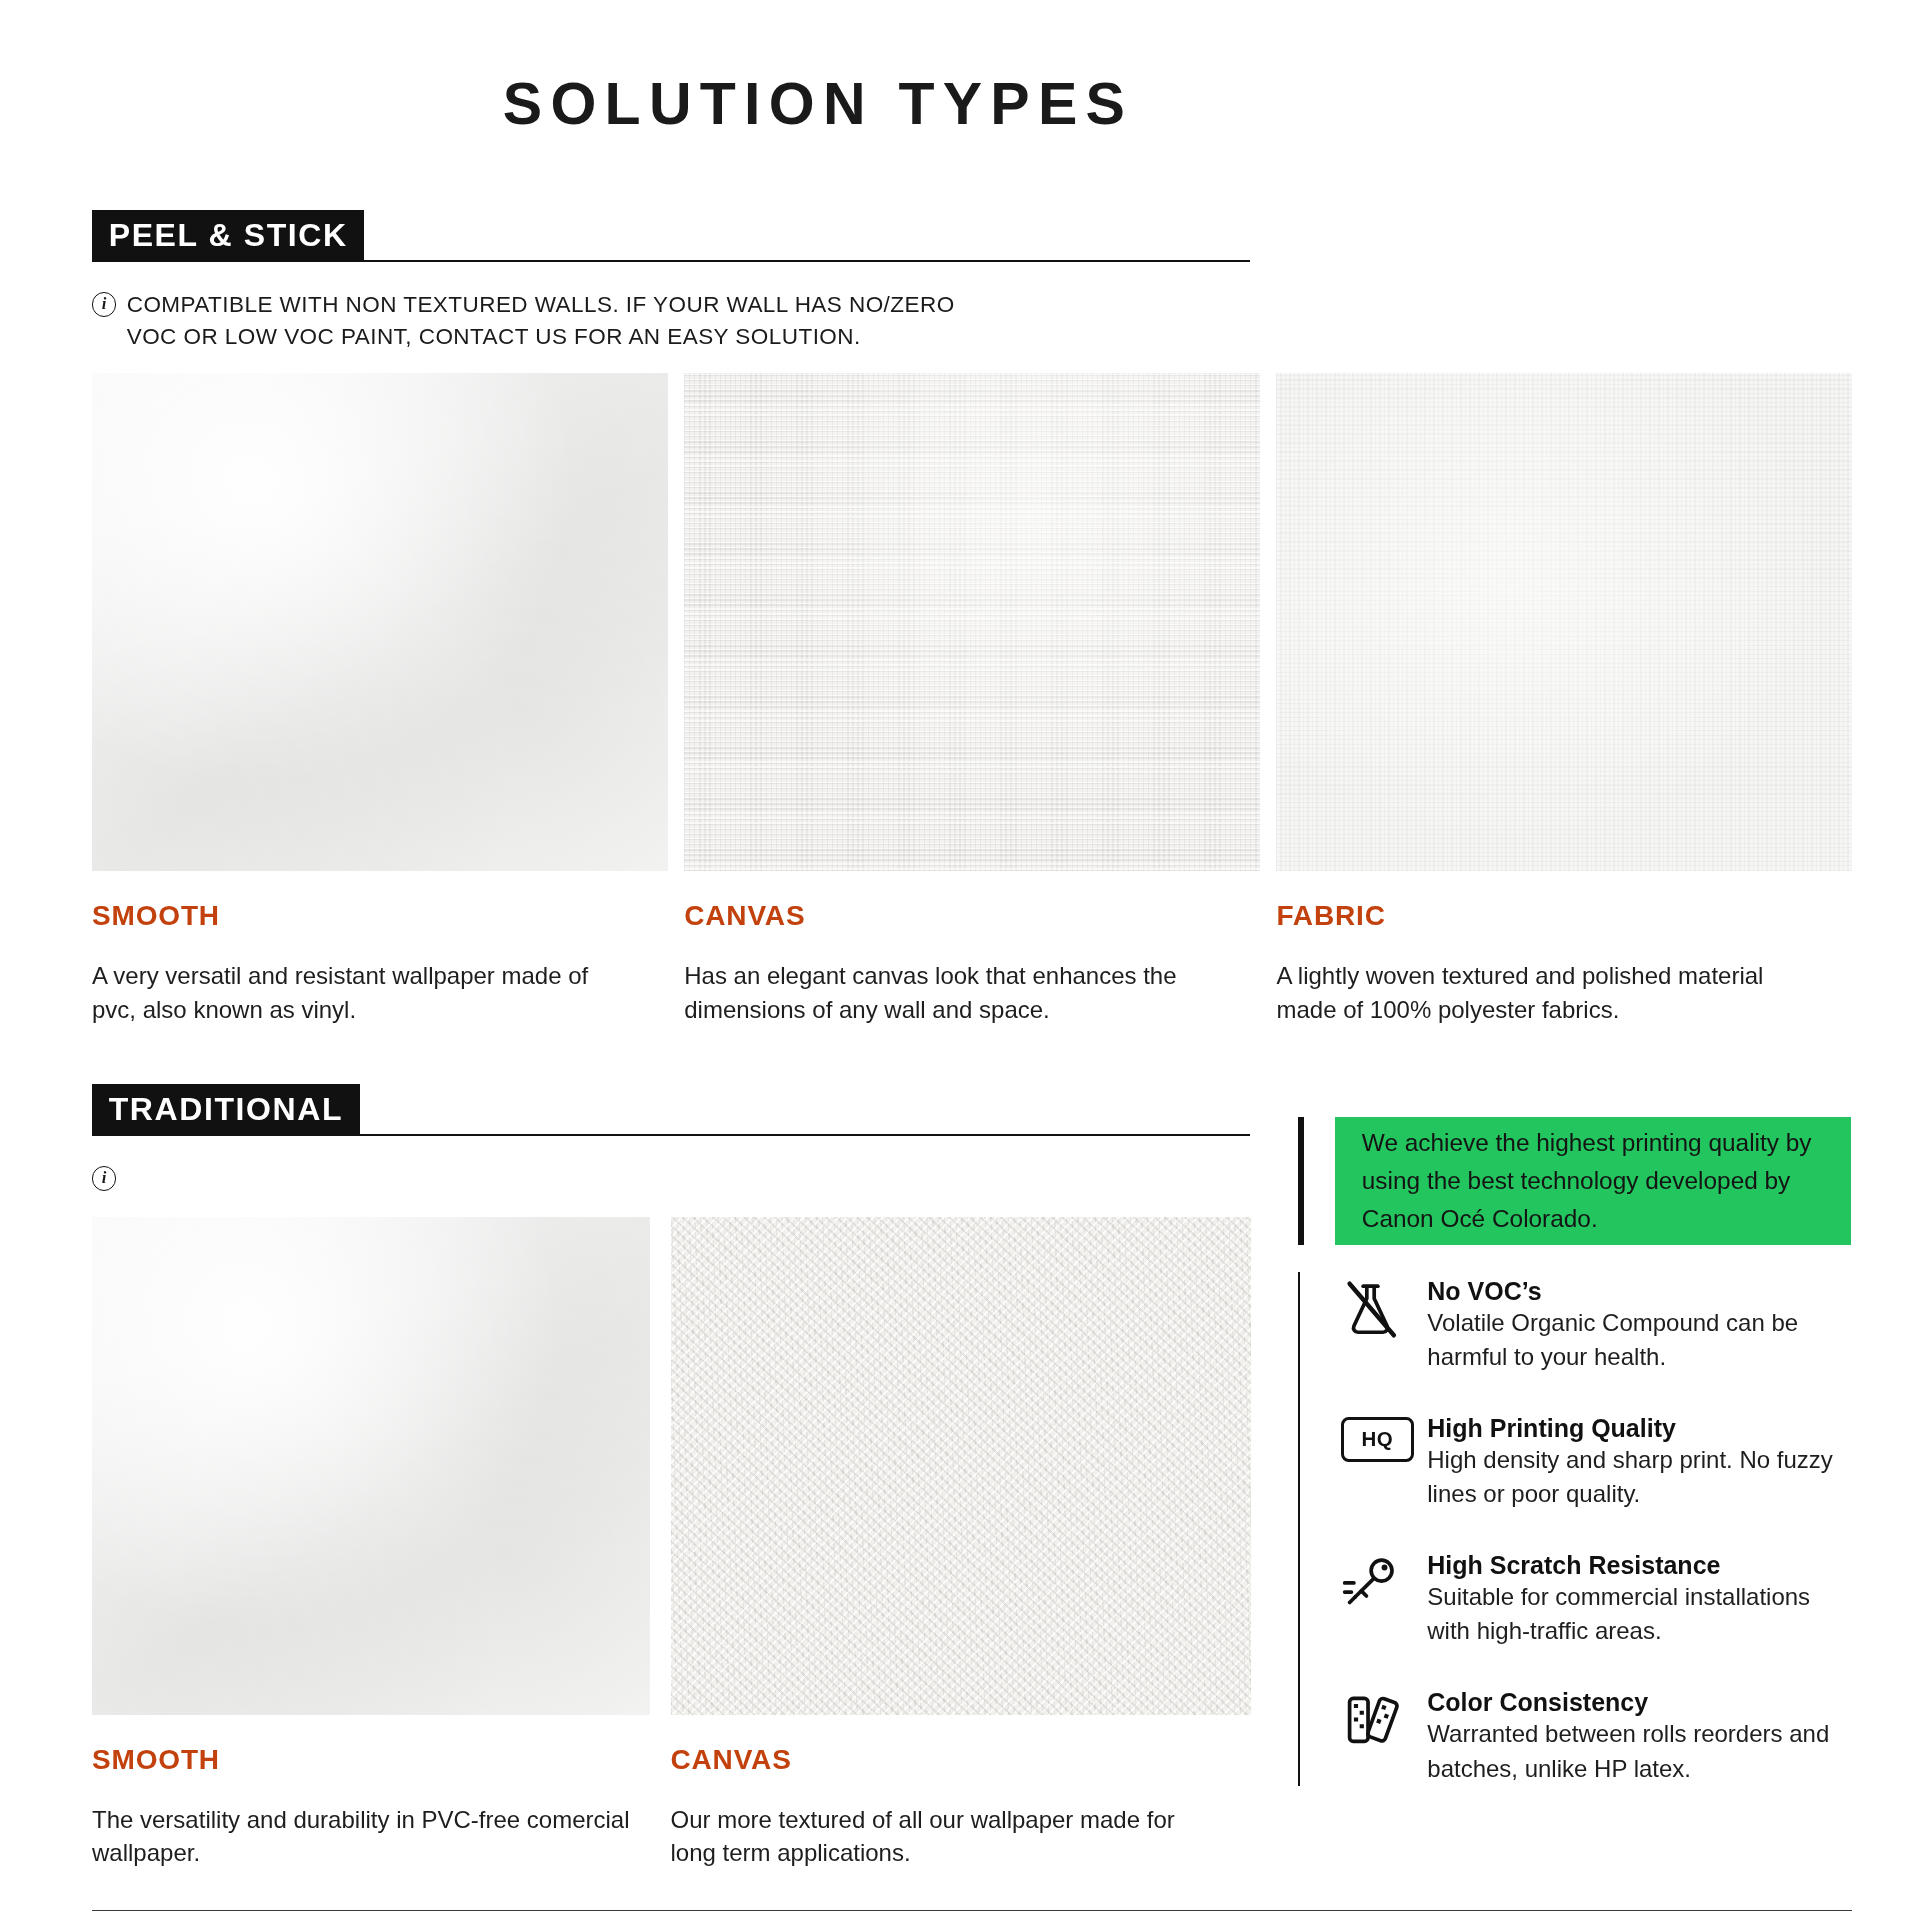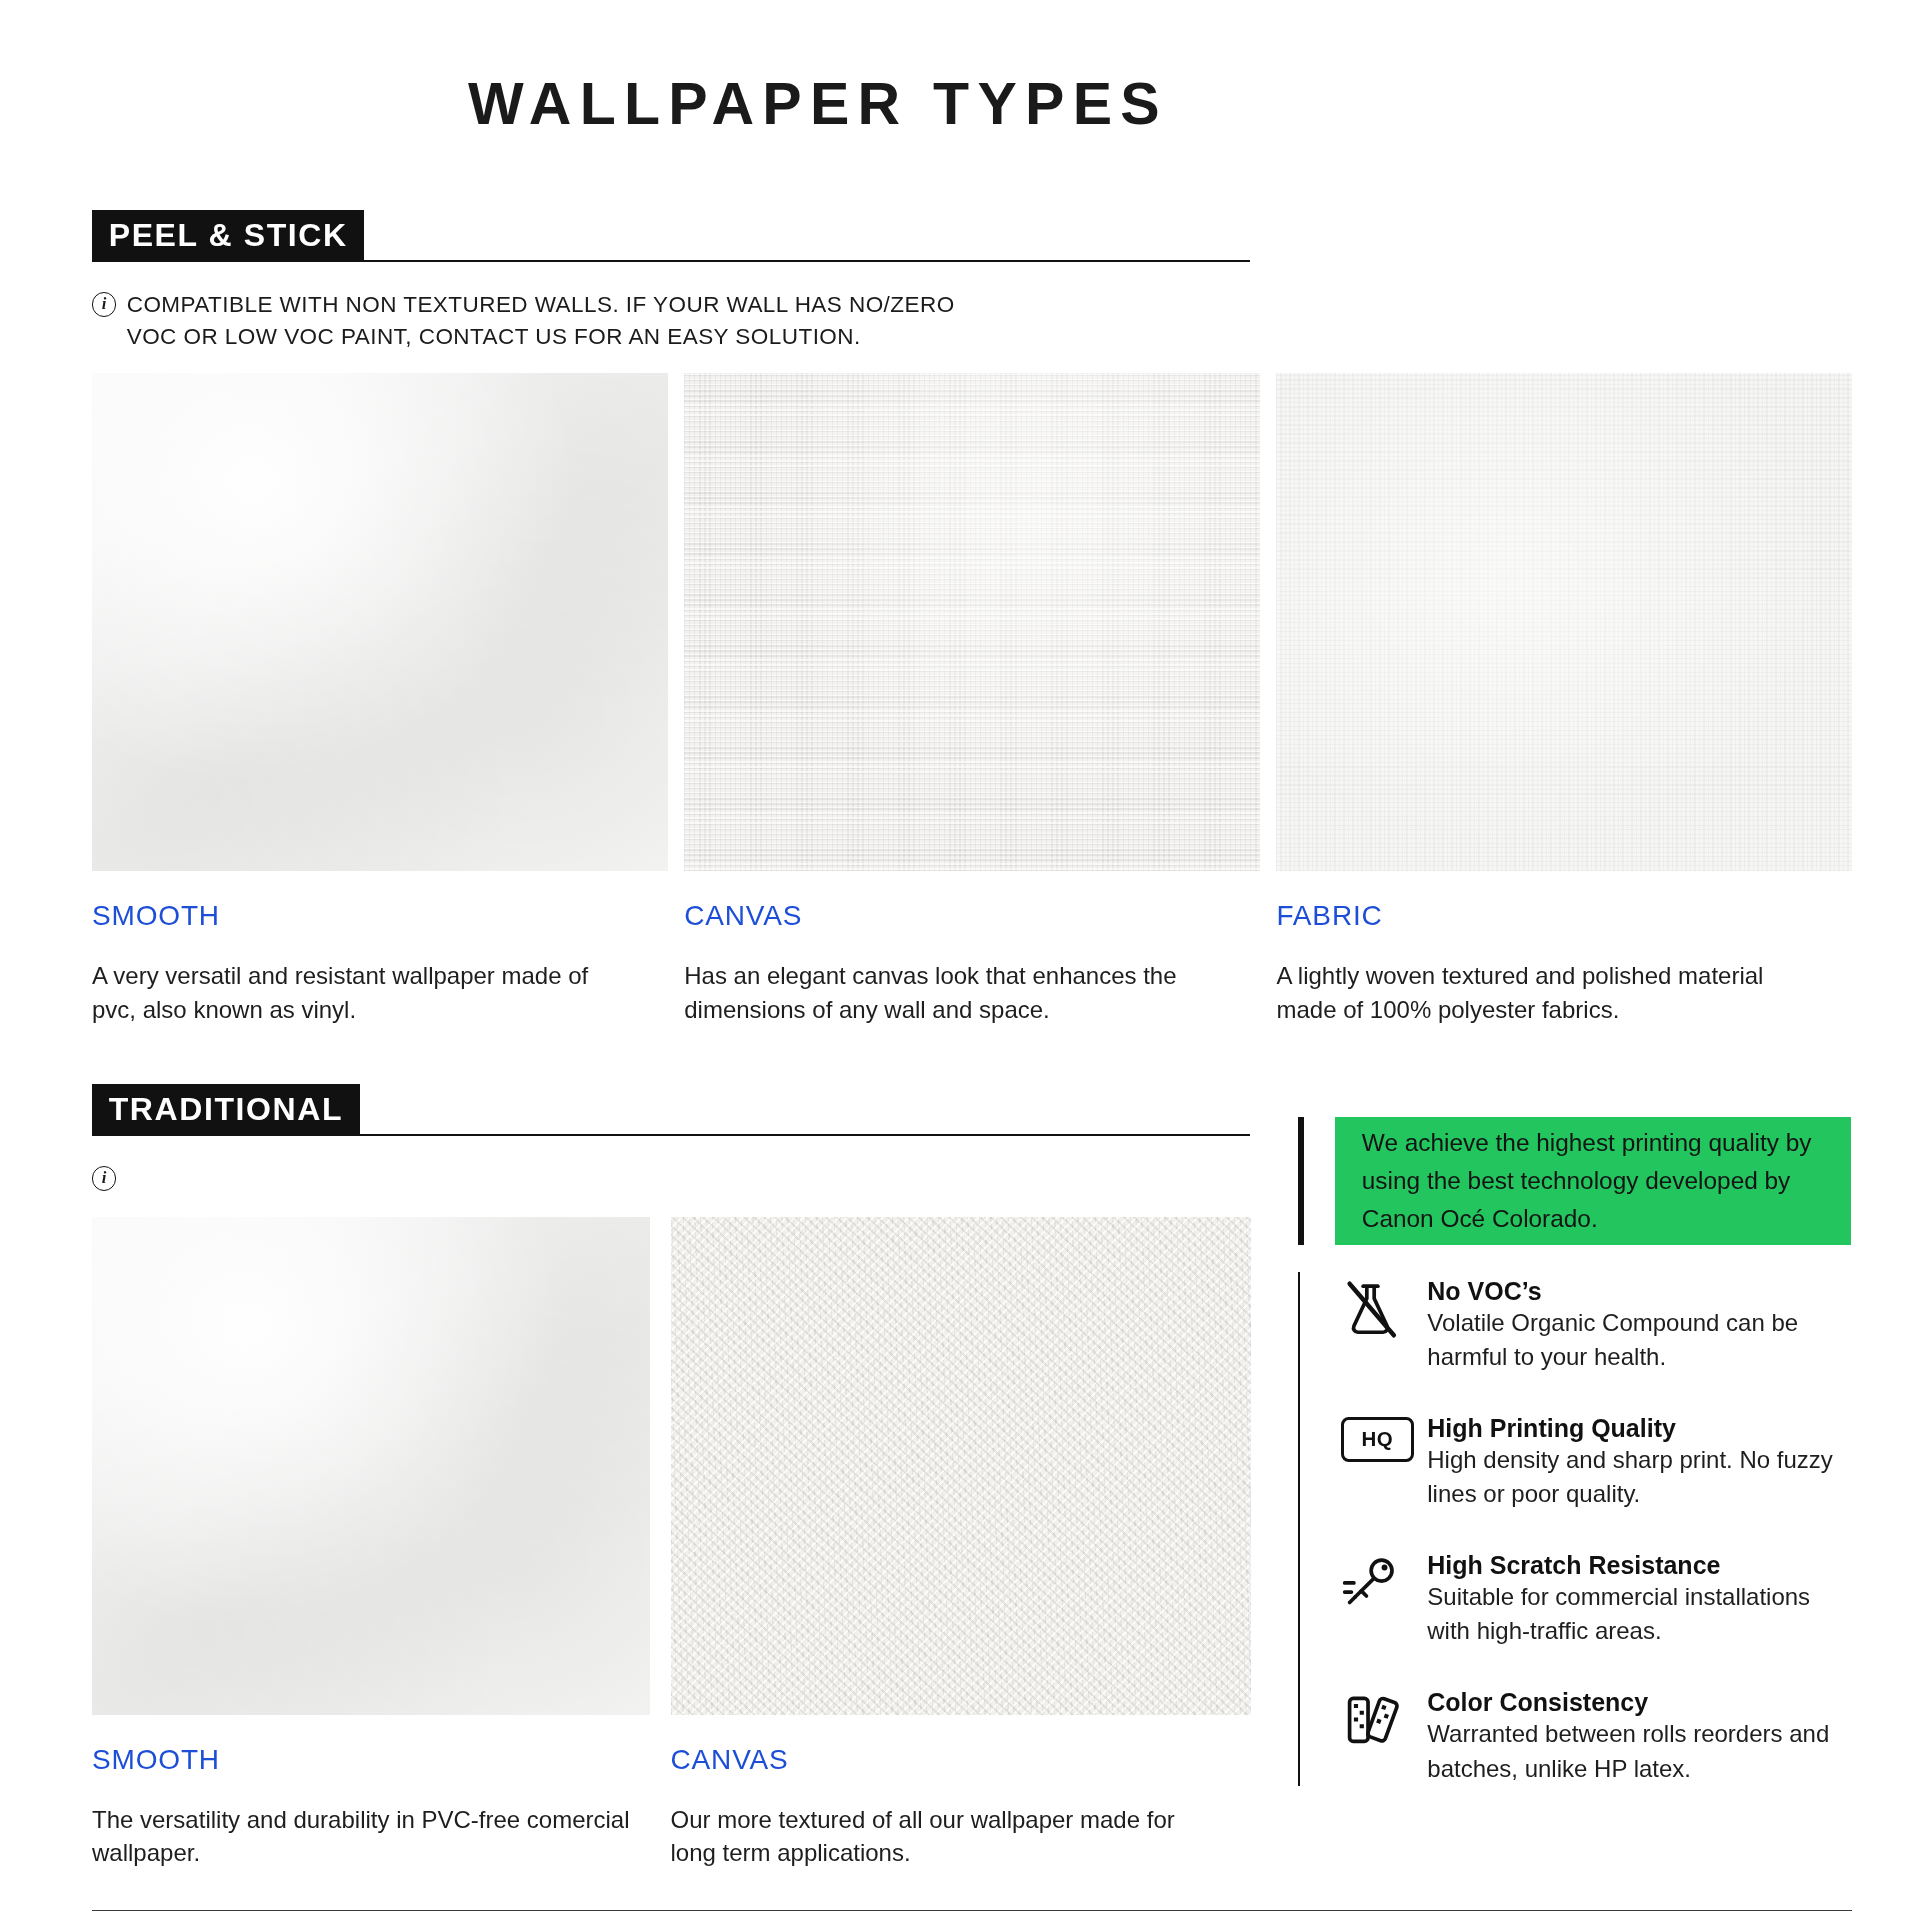--- a/index.html
+++ b/index.html
@@ -102,23 +102,23 @@
   .tex-canvas-coarse {
     background-color:#f1f0ed;
     background-image:
       repeating-linear-gradient(43deg, rgba(0,0,0,0.07) 0 1.9px, rgba(0,0,0,0) 1.9px 7px),
       repeating-linear-gradient(-47deg, rgba(255,255,255,0.75) 0 1.9px, rgba(0,0,0,0) 1.9px 6.4px),
       repeating-linear-gradient(88deg, rgba(0,0,0,0.05) 0 1.3px, rgba(0,0,0,0) 1.3px 5.8px);
   }
   .swatch-name {
     margin-top:29px;
     font-size:28px;
-    font-weight:400;
+    font-weight:700;
     letter-spacing:0.03em;
-    color:#1d4ed8;
+    color:#c2410c;
   }
   .swatch-desc {
     margin-top:27px;
     font-size:24px;
     line-height:1.4;
     color:#1e1e1e;
     max-width:539px;
   }
   .bottom-row { display:flex; margin-top:58px; }
   .bottom-left { width:1158px; flex:none; }
@@ -150,21 +150,21 @@
   .feature-text { margin-left:24.4px; }
   .feature-title { font-size:25px; font-weight:700; color:#111; }
   .feature-desc { margin-top:0; font-size:24px; line-height:1.42; color:#1e1e1e; }
   .bottom-rule { width:1760px; border-bottom:1.9px solid #3a3a3a; margin-top:40px; }
 </style>
 </head>
 <body>
 
 <div class="page">
 
-  <div class="title">WALLPAPER TYPES</div>
+  <div class="title">SOLUTION TYPES</div>
 
   <div class="section-header">
     <div class="section-label">PEEL &amp; STICK</div>
     <div class="section-line"></div>
   </div>
 
   <div class="note">
     <span class="info-icon">i</span>
     <div>
       <div>COMPATIBLE WITH NON TEXTURED WALLS. IF YOUR WALL HAS NO/ZERO</div>

